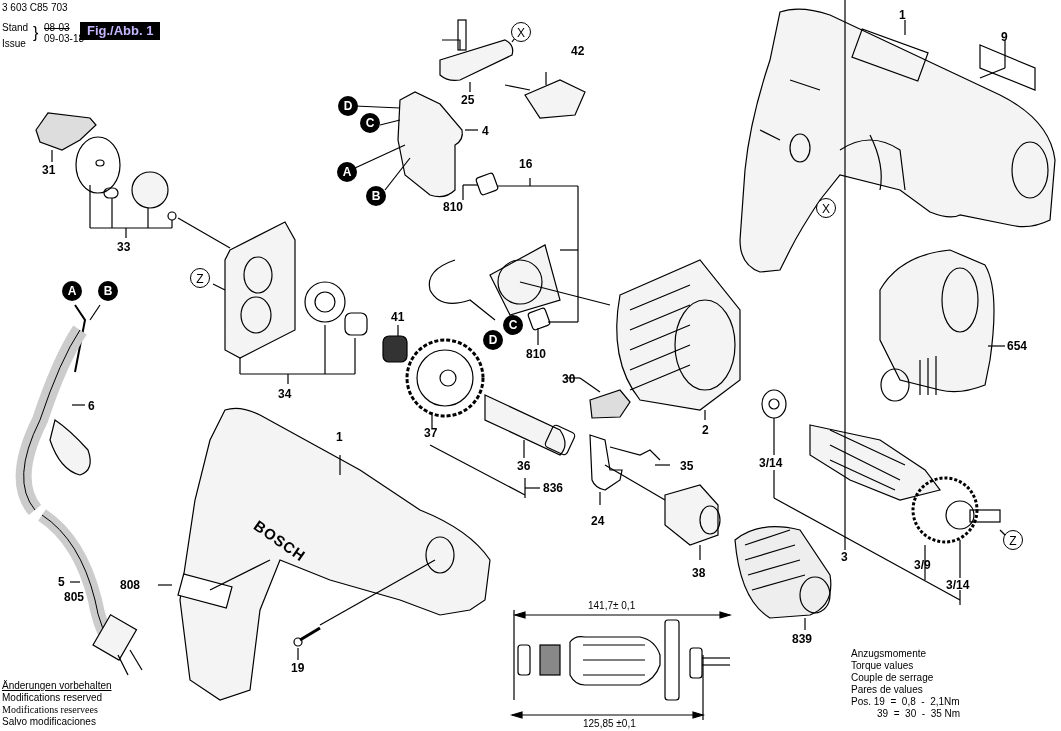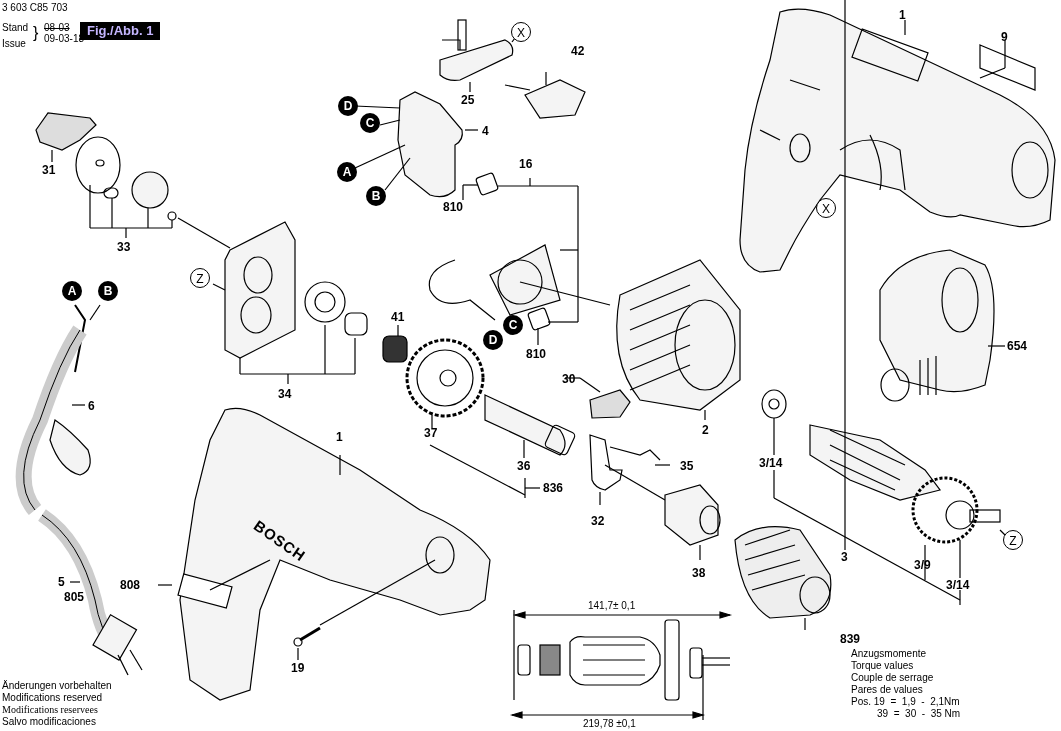--- a/index.html
+++ b/index.html
@@ -22,32 +22,32 @@
 
 <div class="txt" style="left:2px;top:2px;">3 603 C85 703</div>
 <div class="txt" style="left:2px;top:22px;">Stand</div>
 <div class="txt" style="left:2px;top:38px;">Issue</div>
 <div class="txt" style="left:33px;top:20px;font-size:16px;line-height:26px;">}</div>
 <div class="txt strike" style="left:44px;top:22px;">08-03</div>
 <div class="txt" style="left:44px;top:33px;">09-03-18</div>
 <div class="fig">Fig./Abb. 1</div>
 
 <div style="position:absolute;left:2px;top:680px;">
-  <div class="txt" style="position:relative;">Änderungen vorbehalten</div>
+  <div class="txt" style="position:relative;text-decoration:underline;">Änderungen vorbehalten</div>
   <div class="txt" style="position:relative;">Modifications reserved</div>
   <div class="txt" style="position:relative;font-family:Liberation Serif, serif;">Modifications reservees</div>
   <div class="txt" style="position:relative;">Salvo modificaciones</div>
 </div>
 
 <div style="position:absolute;left:851px;top:648px;">
   <div class="txt" style="position:relative;">Anzugsmomente</div>
   <div class="txt" style="position:relative;">Torque values</div>
   <div class="txt" style="position:relative;">Couple de serrage</div>
   <div class="txt" style="position:relative;">Pares de values</div>
-  <div class="txt" style="position:relative;white-space:pre;">Pos. 19  =  1,9  -  2,1Nm</div>
+  <div class="txt" style="position:relative;white-space:pre;">Pos. 19  =  0,8  -  2,1Nm</div>
   <div class="txt" style="position:relative;white-space:pre;padding-left:26px;">39  =  30  -  35 Nm</div>
 </div>
 
 <svg class="diagram" width="1061" height="731" viewBox="0 0 1061 731" fill="none" stroke="#000" stroke-width="1.2">
 
   <g>
     <path d="M780 12 Q800 5 830 15 L1000 95 Q1050 120 1055 160 L1050 220 Q1030 230 1010 225 L960 215 Q950 220 930 212 L900 190 L840 175 L820 200 Q800 230 790 250 L780 270 L760 272 Q740 265 740 240 L745 170 Q750 120 770 60 Z" fill="#f4f4f4"></path>
     <ellipse cx="800" cy="148" rx="10" ry="14"></ellipse>
     <rect x="855" y="40" width="70" height="30" transform="rotate(20 890 55)"></rect>
     <ellipse cx="1030" cy="170" rx="18" ry="28"></ellipse>
@@ -295,24 +295,24 @@
 <div class="lbl" style="left:88px;top:399px;">6</div>
 <div class="lbl" style="left:702px;top:423px;">2</div>
 <div class="lbl" style="left:562px;top:372px;">30</div>
 <div class="lbl" style="left:424px;top:426px;">37</div>
 <div class="lbl" style="left:517px;top:459px;">36</div>
 <div class="lbl" style="left:680px;top:459px;">35</div>
 <div class="lbl" style="left:543px;top:481px;">836</div>
 <div class="lbl" style="left:336px;top:430px;">1</div>
 <div class="lbl" style="left:759px;top:456px;">3/14</div>
 <div class="lbl" style="left:841px;top:550px;">3</div>
-<div class="lbl" style="left:591px;top:514px;">32</div>
+<div class="lbl" style="left:591px;top:514px;">24</div>
 <div class="lbl" style="left:692px;top:566px;">38</div>
 <div class="lbl" style="left:914px;top:558px;">3/9</div>
 <div class="lbl" style="left:946px;top:578px;">3/14</div>
 <div class="lbl" style="left:58px;top:575px;">5</div>
 <div class="lbl" style="left:40px;top:590px;margin-left:24px;">805</div>
 <div class="lbl" style="left:120px;top:578px;">808</div>
-<div class="lbl" style="left:792px;top:632px;margin-left:48px;">839</div>
+<div class="lbl" style="left:792px;top:632px;">839</div>
 <div class="lbl" style="left:291px;top:661px;">19</div>
 
 <div class="dim" style="left:588px;top:600px;">141,7± 0,1</div>
-<div class="dim" style="left:583px;top:718px;">219,78 ±0,1</div>
+<div class="dim" style="left:583px;top:718px;">125,85 ±0,1</div>
 
 </body></html>

